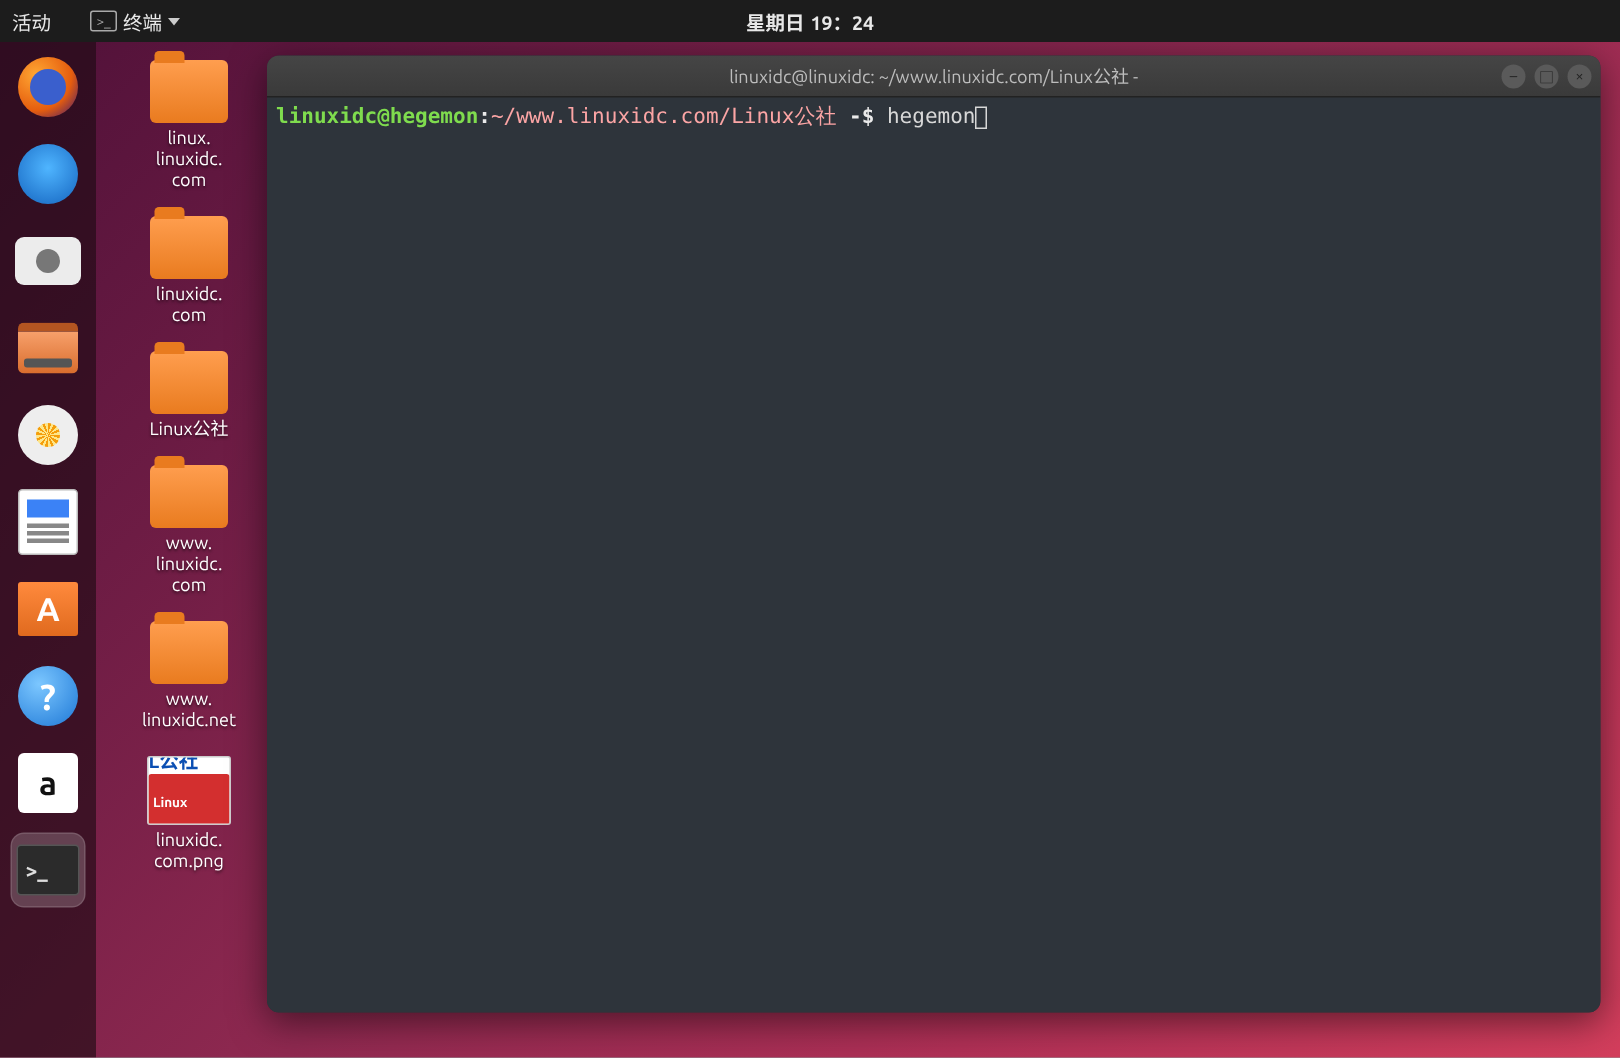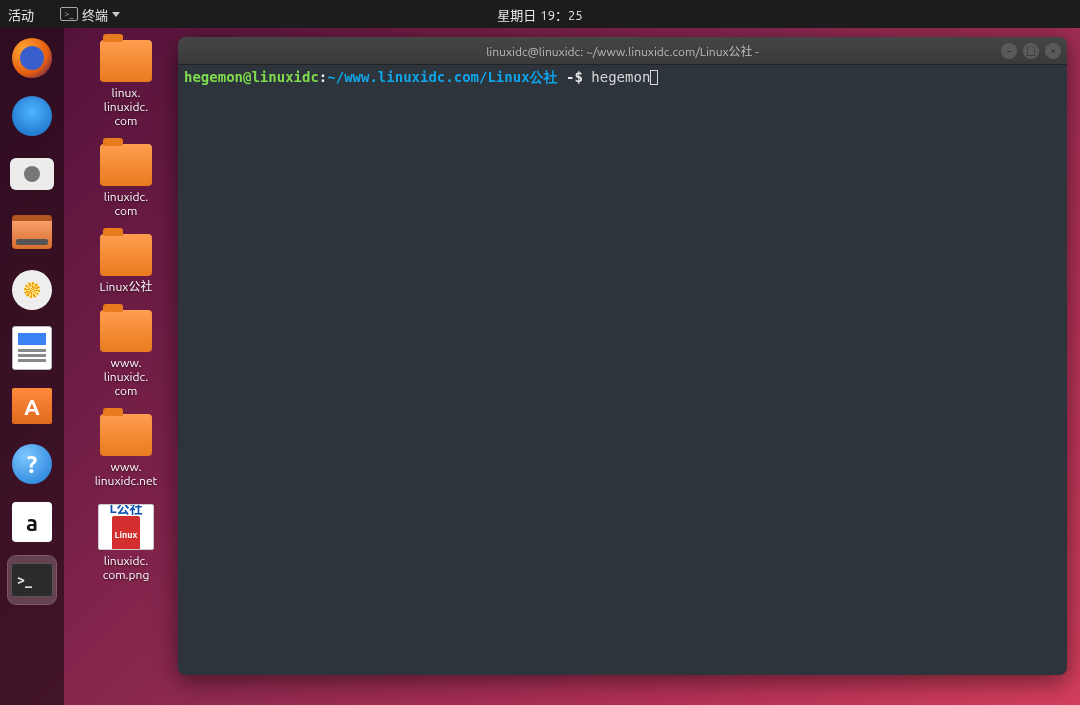--- a/index.html
+++ b/index.html
@@ -15,21 +15,21 @@
     position: absolute; top: 0; left: 0; right: 0;
     height: 28px;
     background: #1c1c1c;
     color: #e8e8e8;
     display: flex; align-items: center;
     font-size: 13px;
     padding: 0 8px;
     z-index: 50;
   }
   .topbar-left { display: flex; align-items: center; gap: 26px; }
-  .topbar-clock { position: absolute; left: 50%; transform: translateX(-50%); display: flex; gap: 4px; }
+  .topbar-clock { position: absolute; left: 50%; transform: translateX(-50%); display: flex; gap: 4px; font-weight: bold; }
   .app-indicator { display: flex; align-items: center; gap: 4px; }
   .chevron-down { width: 0; height: 0; border-left: 4px solid transparent; border-right: 4px solid transparent; border-top: 5px solid #ccc; }
   .mono-icon { width: 18px; height: 14px; border: 1px solid #aaa; border-radius: 2px; display:inline-flex; align-items:center; justify-content:center; font-size:9px; color:#aaa;}
   
   .dock {
     position: absolute; top: 28px; left: 0; bottom: 0;
     width: 64px;
     background: rgba(30,10,20,0.65);
     display: flex; flex-direction: column; align-items: center;
     padding-top: 6px;
@@ -58,21 +58,21 @@
   .writer-icon::after{content:"";position:absolute;left:5px;right:5px;top:22px;height:3px;background:#888;box-shadow:0 5px 0 #888,0 10px 0 #888;}
   .software-icon{width:40px;height:36px;background:linear-gradient(#ff8a3d,#e06a1e);border-radius:2px;display:flex;align-items:center;justify-content:center;color:#fff;font-weight:bold;}
   .help-icon{width:40px;height:40px;border-radius:50%;background:radial-gradient(circle at 35% 30%,#7cc7ff,#1e78d6);display:flex;align-items:center;justify-content:center;color:#fff;font-size:24px;font-weight:bold;}
   .amazon-icon{width:40px;height:40px;background:#fff;border-radius:4px;display:flex;align-items:center;justify-content:center;font-size:22px;font-weight:bold;color:#111;}
   .terminal-icon{width:42px;height:34px;background:#2b2b2b;border-radius:3px;border:1px solid #555;display:flex;align-items:center;justify-content:flex-start;padding-left:5px;color:#ddd;font-size:14px;font-weight:bold;}
   
   .desktop { position: absolute; top: 40px; left: 78px; display:flex; flex-direction:column; gap:16px; z-index:10;}
   .desktop-icon { width: 96px; display:flex; flex-direction:column; align-items:center; cursor:pointer;}
   .folder-glyph{ width:52px;height:42px;background:linear-gradient(#ff9e4f,#e97b1f);border-radius:4px;position:relative;}
   .folder-glyph::before{content:"";position:absolute;top:-6px;left:3px;width:20px;height:8px;background:#e97b1f;border-radius:3px 3px 0 0;}
-  .img-thumb{width:56px;height:46px;background:#fff;border-radius:2px;display:flex;flex-direction:column;align-items:center;justify-content:center;font-size:16px;font-weight:bold;color:#0b4fb3;border:1px solid #ccc;overflow:hidden;}
+  .img-thumb{width:56px;height:46px;background:#fff;border-radius:2px;display:flex;flex-direction:column;justify-content:center;font-size:16px;font-weight:bold;color:#0b4fb3;border:1px solid #ccc;overflow:hidden;}
   .img-thumb .brand-top{font-size:13px;line-height:14px;}
   .img-thumb .brand-red{font-size:9px;background:#d32f2f;color:#fff;padding:14px 3px;margin-top:1px;border-radius:2px;}
   .desktop-label{ color:#fff; font-size:12px; text-align:center; line-height:14px; margin-top:4px; text-shadow:0 1px 2px rgba(0,0,0,0.6); word-break:break-word; max-width:92px;}
   
   .terminal-window{
     position:absolute; top:37px; left:178px; right:13px; bottom:30px;
     background:#2e343b;
     border-radius:8px;
     box-shadow:0 6px 24px rgba(0,0,0,0.5);
     display:flex; flex-direction:column;
@@ -90,39 +90,39 @@
   .win-btn{width:16px;height:16px;border-radius:50%;background:#5a5a5a;display:flex;align-items:center;justify-content:center;color:#222;font-size:10px;cursor:pointer;}
   .term-body{
     flex:1; padding:4px 6px;
     font-family:"DejaVu Sans Mono","Ubuntu Mono",monospace;
     font-size:14px;
     color:#d8d8d8;
     white-space:pre;
     background:#2e343b;
   }
   .t-user{color:#7fdc4e;font-weight:bold;}
-  .t-path{color:#0ea5e9;font-weight:bold;}
+  .t-path{color:#fca5a5;font-weight:normal;}
   .t-white{color:#eaeaea;font-weight:bold;}
   .cursor-box{display:inline-block;width:8px;height:15px;border:1px solid #d8d8d8;vertical-align:text-bottom;}
 </style>
 </head>
 <body>
 
 <div class="topbar">
   <div class="topbar-left">
     <span>活动</span>
     <span class="app-indicator">
       <span class="mono-icon">&gt;_</span>
       <span>终端</span>
       <span class="chevron-down"></span>
     </span>
   </div>
   <div class="topbar-clock">
     <span>星期日</span>
-    <span>19：25</span>
+    <span>19：24</span>
   </div>
 </div>
 
 <div class="dock">
   <div class="dock-item">
       <div class="firefox-icon"></div>
     </div>
   <div class="dock-item">
       <div class="thunderbird-icon"></div>
     </div>
@@ -191,14 +191,14 @@
 
 <div class="terminal-window">
   <div class="titlebar">
     <span>linuxidc@linuxidc: ~/www.linuxidc.com/Linux公社 -</span>
     <div class="win-controls">
       <div class="win-btn">–</div>
       <div class="win-btn">□</div>
       <div class="win-btn">×</div>
     </div>
   </div>
-  <div class="term-body"><span class="t-user">hegemon@linuxidc</span><span class="t-white">:</span><span class="t-path">~/www.linuxidc.com/Linux公社</span><span class="t-white"> -$ </span><span>hegemon</span><span class="cursor-box"></span></div>
+  <div class="term-body"><span class="t-user">linuxidc@hegemon</span><span class="t-white">:</span><span class="t-path">~/www.linuxidc.com/Linux公社</span><span class="t-white"> -$ </span><span>hegemon</span><span class="cursor-box"></span></div>
 </div>
 
 </body></html>

